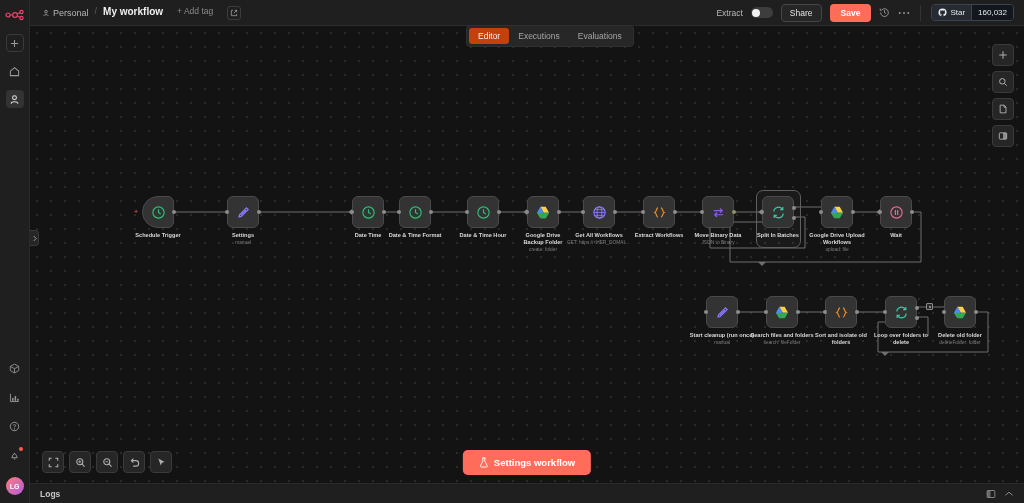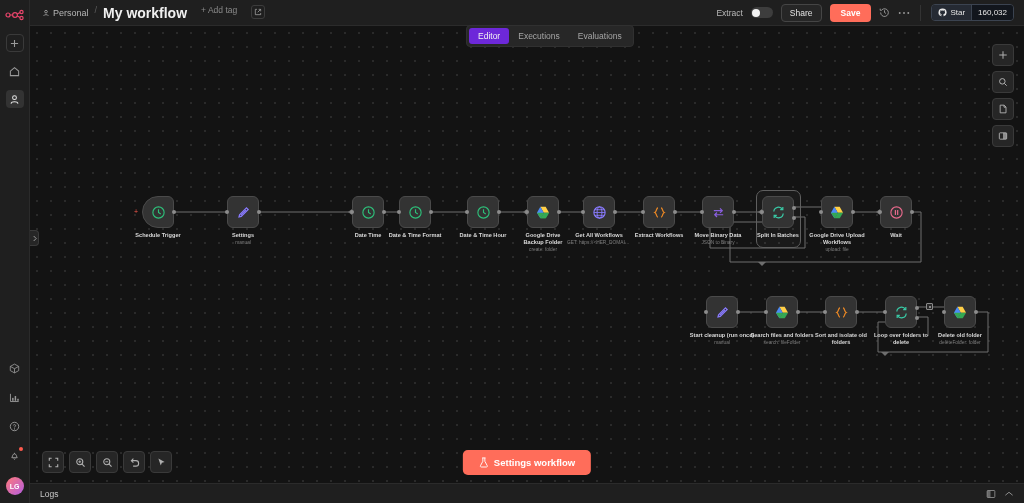--- a/index.html
+++ b/index.html
@@ -42,21 +42,21 @@
 
   
   #header {
     position: absolute; left: 30px; top: 0; width: 994px; height: 26px;
     background: #1f1f1f; border-bottom: 1px solid #2b2b2b;
     display: flex; align-items: center; z-index: 30;
   }
   .hdr-left { display: flex; gap: 6px; padding-left: 12px; }
   .crumb { font-size: 9px; color: #b5b5b5; display: flex; align-items: center; gap: 3px; cursor: pointer; }
   .crumb-sep { color: #5c5c5c; font-size: 9px; }
-  .crumb-current { font-size: 14px; color: #f0f0f0; font-weight: bold; cursor: pointer; }
+  .crumb-current { font-size: 10px; color: #f0f0f0; font-weight: bold; cursor: pointer; }
   .add-tag { font-size: 8.5px; color: #8a8a8a; margin-left: 8px; cursor: pointer; }
   .hdr-icon-btn {
     width: 14px; height: 14px; border: 1px solid #3c3c3c; border-radius: 3px;
     display: flex; align-items: center; justify-content: center;
     color: #a8a8a8; margin-left: 8px; cursor: pointer;
   }
   .hdr-right { margin-left: auto; display: flex; align-items: center; gap: 8px; padding-right: 10px; }
   .inactive-label { font-size: 8.5px; color: #b9b9b9; }
   .toggle {
     width: 22px; height: 11px; border-radius: 6px; background: #3d3d3d;
@@ -77,21 +77,21 @@
   .star-left { display: flex; align-items: center; gap: 3px; background: #252a33; padding: 3px 6px; font-size: 8px; color: #e6e6e6; }
   .star-count { background: #12161d; padding: 3px 6px; font-size: 8px; color: #e6e6e6; border-left: 1px solid #3b4350; }
 
   
   #tabs {
     position: absolute; left: 466px; top: 25px; z-index: 31;
     display: flex; background: #272727; border-radius: 4px; padding: 2px;
     border: 1px solid #303030;
   }
   .tab { font-size: 8.5px; color: #a5a5a5; padding: 3px 9px; border-radius: 3px; cursor: pointer; }
-  .tab.active { background: #6d28d9; color: #f2f2f2; }
+  .tab.active { background: #c2410c; color: #f2f2f2; }
 
   
   #canvas {
     position: absolute; left: 30px; top: 26px; width: 994px; height: 457px;
     background-color: #131313;
     background-image: radial-gradient(#2a2a2a 1px, transparent 1px);
     background-size: 14px 14px;
     overflow: hidden;
   }
   #edges { position: absolute; left: 0; top: 0; width: 994px; height: 457px; }
@@ -163,21 +163,21 @@
     border-radius: 0 4px 4px 0; color: #9a9a9a; font-size: 6px;
     display: flex; align-items: center; justify-content: center; cursor: pointer; z-index: 20;
   }
 
   
   #logs-bar {
     position: absolute; left: 30px; bottom: 0; width: 994px; height: 20px;
     background: #1f1f1f; border-top: 1px solid #2b2b2b;
     display: flex; align-items: center; padding: 0 10px; z-index: 30;
   }
-  .logs-label { font-size: 8.5px; color: #c8c8c8; font-weight: normal; cursor: pointer; }
+  .logs-label { font-size: 8.5px; color: #c8c8c8; font-weight: bold; cursor: pointer; }
   .logs-right { margin-left: auto; display: flex; align-items: center; gap: 8px; color: #8a8a8a; }
   svg { display: block; }
 </style>
 </head>
 <body>
 
 <div id="left-rail">
   <div class="logo-mark">
     <svg width="20" height="12" viewBox="0 0 20 12">
       <circle cx="3" cy="6" r="2" fill="none" stroke="#e8456b" stroke-width="1.2"></circle>

